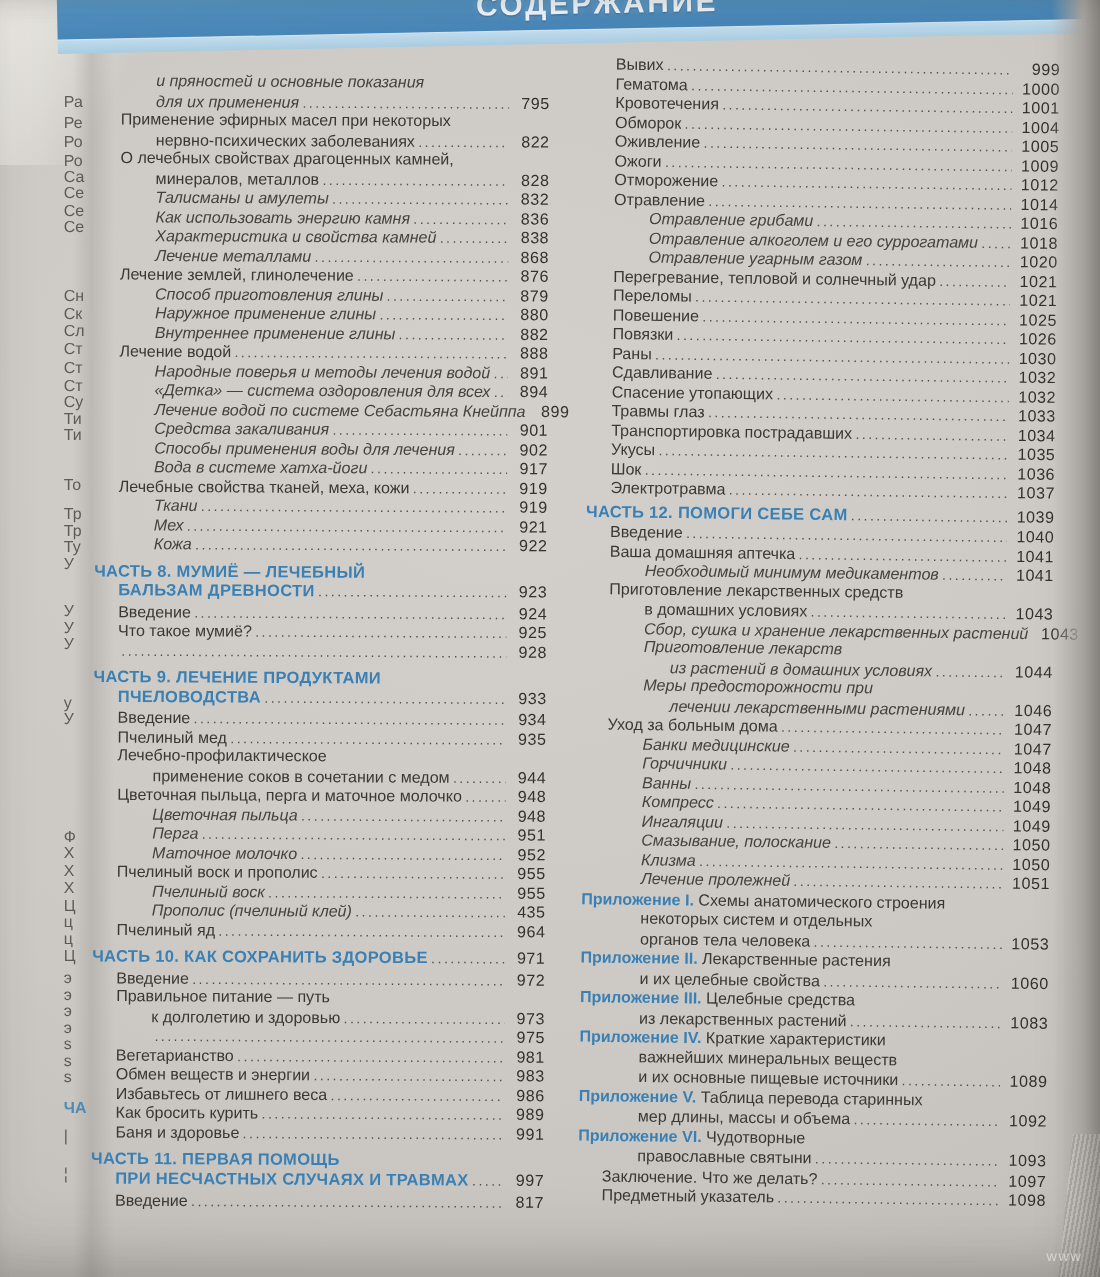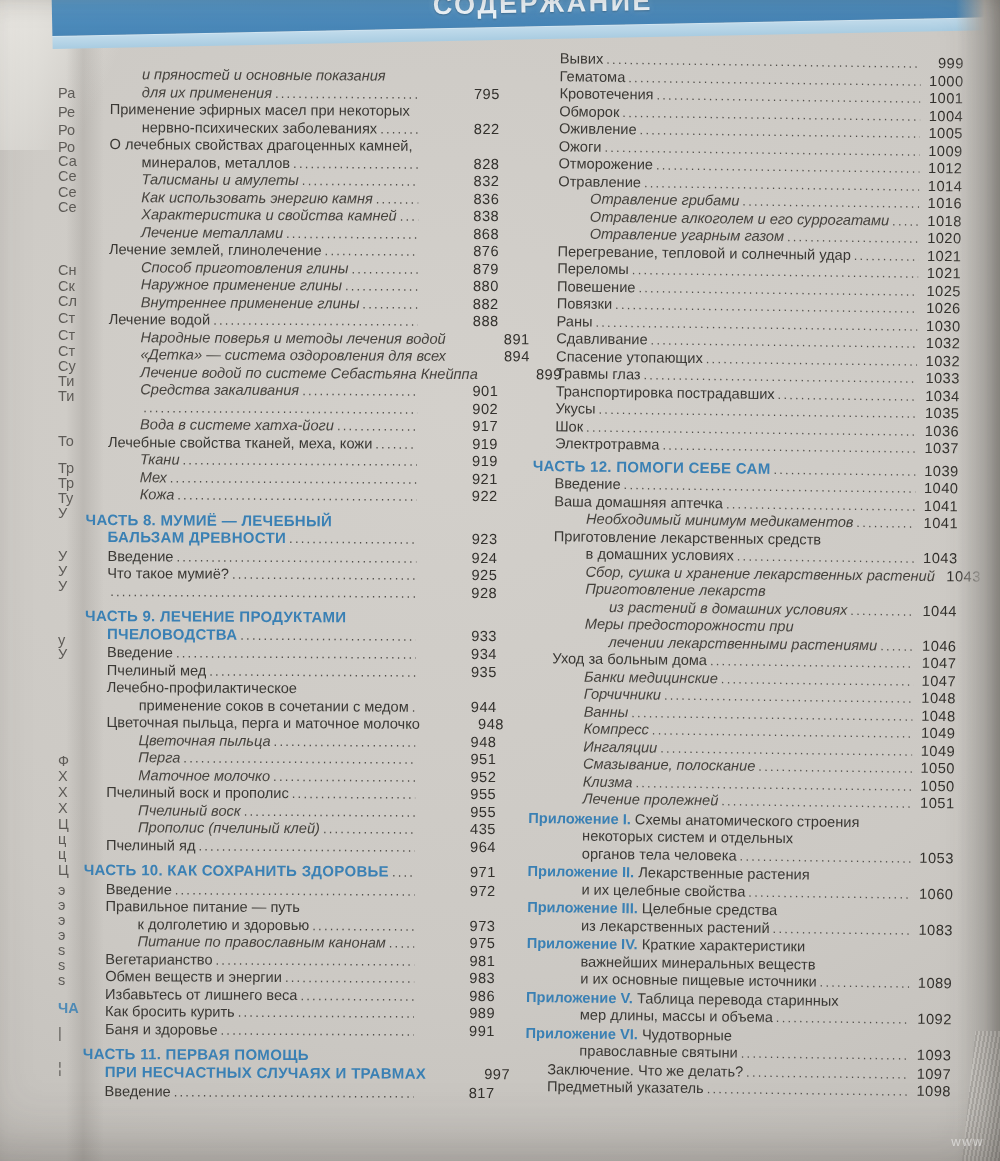--- a/index.html
+++ b/index.html
@@ -21,21 +21,21 @@
        font-size:27px;font-weight:bold;color:#eef5fa;letter-spacing:2.5px;
        text-shadow:0 1px 2px rgba(35,75,105,.55), 0 0 6px rgba(210,230,245,.35);}
   .col{position:absolute;font-size:14.6px;color:#3a3834;}
   .col-left{left:88px;top:66px;width:412px;transform:rotate(0.3deg);transform-origin:top left;}
   .col-right{left:538px;top:50px;width:426px;transform:rotate(0.72deg);transform-origin:top left;}
   .row{display:flex;align-items:baseline;height:17.5px;line-height:17.5px;white-space:nowrap;}
   .lbl{flex:0 0 auto;white-space:nowrap;}
   .dots{flex:1 1 0;min-width:0;overflow:hidden;white-space:nowrap;
         letter-spacing:2.2px;color:#514e49;font-size:13px;margin:0 3px;}
   .pg{flex:0 0 auto;min-width:40px;text-align:right;color:#33312d;letter-spacing:.5px;}
-  .col-left .pg{min-width:34px;margin-left:44px;}
+  .col-left .pg{min-width:34px;}
   .it .lbl{font-style:italic;color:#45423d;}
   .pt .lbl{color:#3a80b4;font-weight:bold;font-size:15px;letter-spacing:.3px;}
   .ap .pre{color:#3a80b4;font-weight:bold;}
   .i0{padding-left:0;}
   .i1{padding-left:22px;}
   .i2{padding-left:54px;}
   .i3{padding-left:78px;}
   .frag{position:absolute;left:14px;width:32px;height:17px;overflow:hidden;
         font-size:14.5px;color:rgba(62,59,55,.78);white-space:nowrap;margin-left:44px;}
   .frag.blue{color:rgba(58,128,180,.85);font-weight:bold;}
@@ -147,20 +147,21 @@
         <span class="lbl">Лечение водой по системе Себастьяна Кнейппа</span>
         <span class="dots">........................................................................................................................</span>
         <span class="pg">899</span>
       </div>
       <div class="row it i2">
         <span class="lbl">Средства закаливания</span>
         <span class="dots">........................................................................................................................</span>
         <span class="pg">901</span>
       </div>
       <div class="row it i2">
+        <span class="lbl">Способы применения воды для лечения</span>
         <span class="dots">........................................................................................................................</span>
         <span class="pg">902</span>
       </div>
       <div class="row it i2">
         <span class="lbl">Вода в системе хатха-йоги</span>
         <span class="dots">........................................................................................................................</span>
         <span class="pg">917</span>
       </div>
       <div class="row n i1">
         <span class="lbl">Лечебные свойства тканей, меха, кожи</span>
@@ -282,21 +283,20 @@
       </div>
       <div class="row n i1">
         <span class="lbl">Правильное питание — путь</span>
       </div>
       <div class="row n i2">
         <span class="lbl">к долголетию и здоровью</span>
         <span class="dots">........................................................................................................................</span>
         <span class="pg">973</span>
       </div>
       <div class="row it i2">
-        <span class="lbl">Питание по православным канонам</span>
         <span class="dots">........................................................................................................................</span>
         <span class="pg">975</span>
       </div>
       <div class="row n i1">
         <span class="lbl">Вегетарианство</span>
         <span class="dots">........................................................................................................................</span>
         <span class="pg">981</span>
       </div>
       <div class="row n i1">
         <span class="lbl">Обмен веществ и энергии</span>

